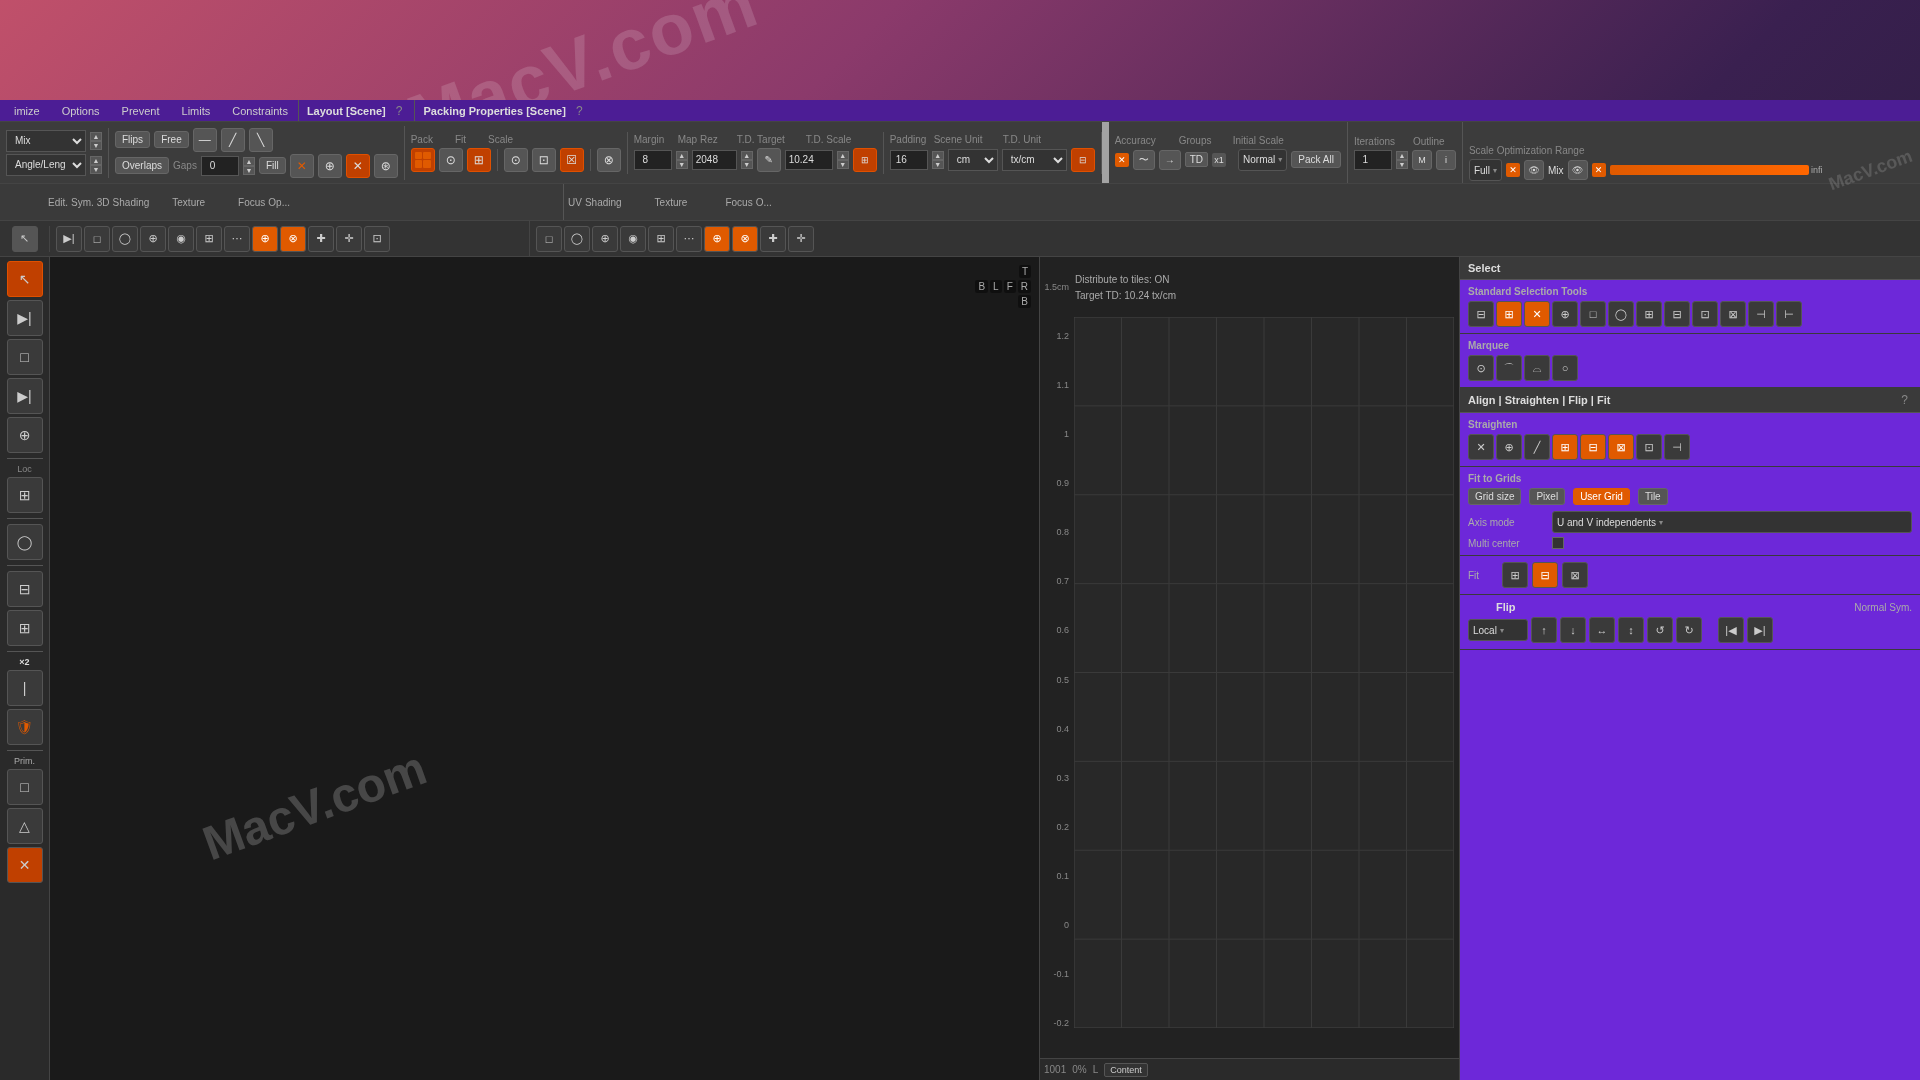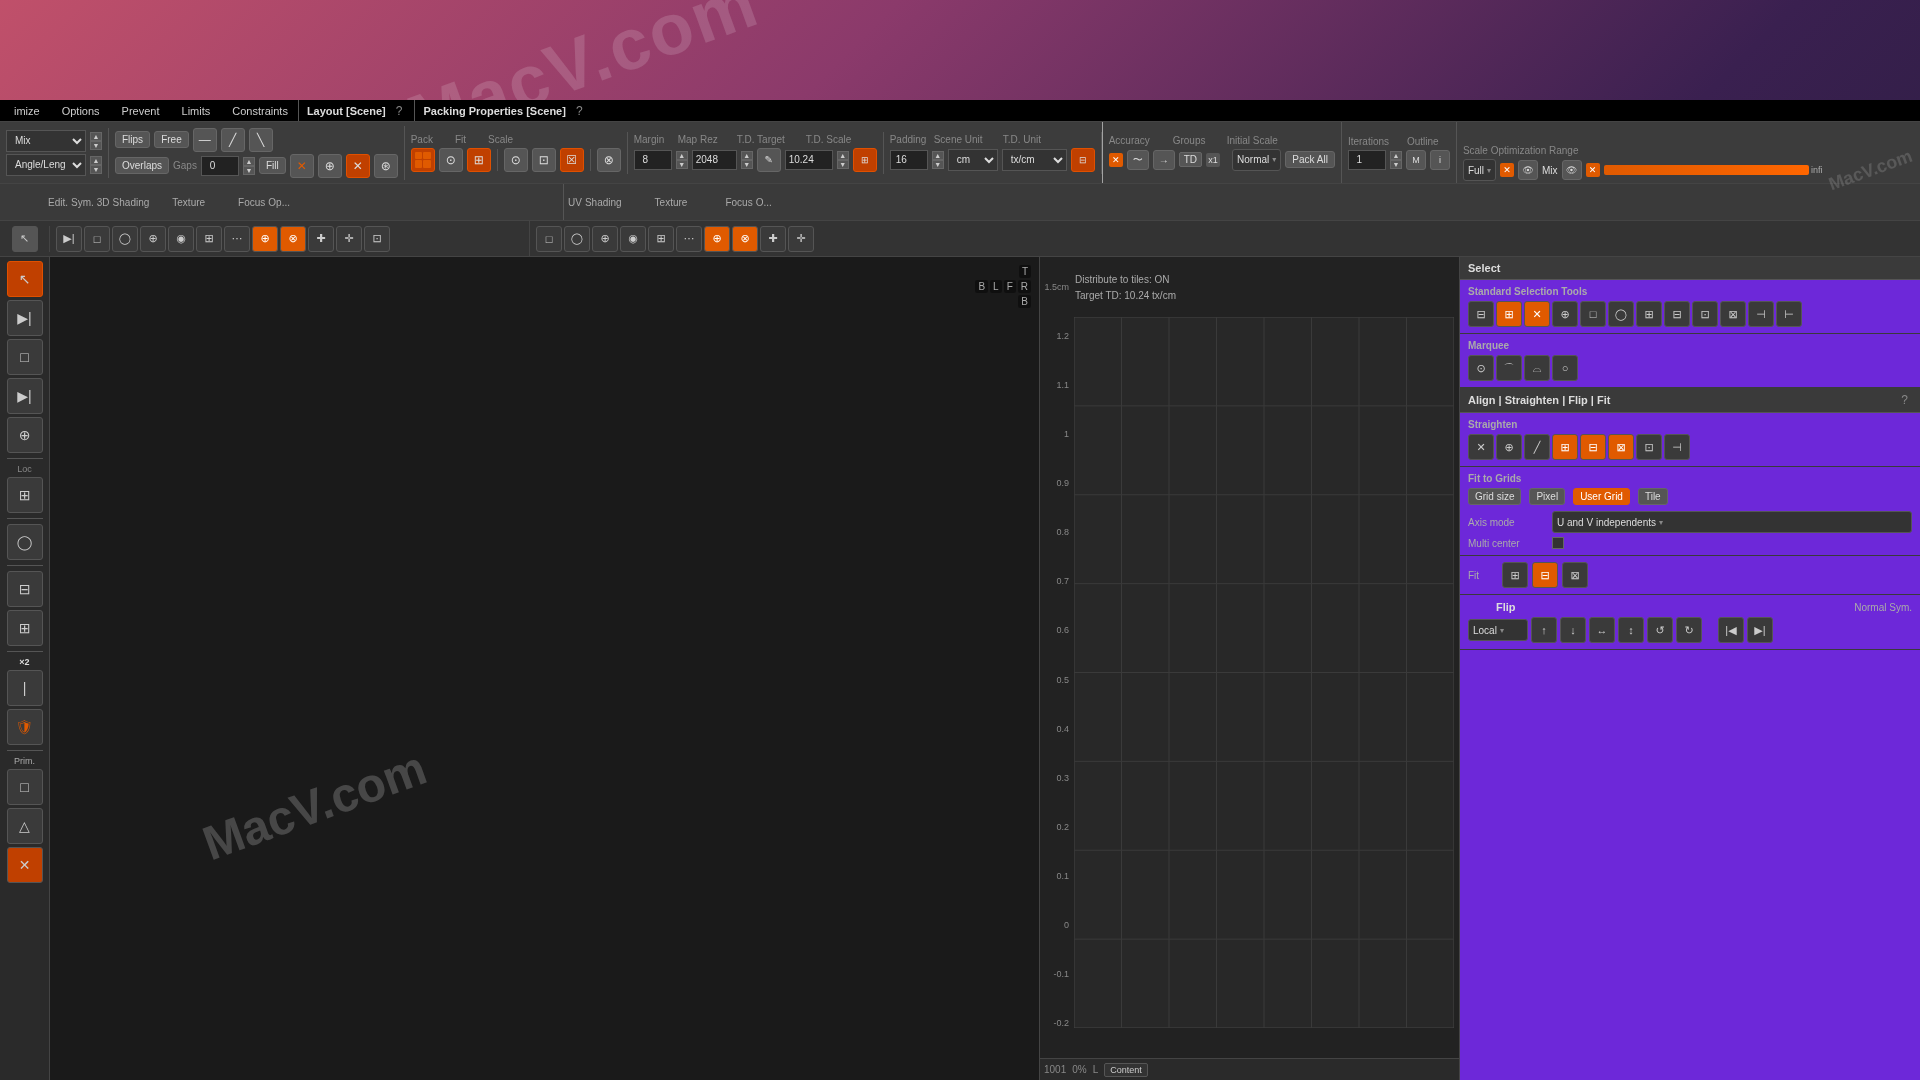--- a/index.html
+++ b/index.html
@@ -443,21 +443,21 @@
   </style>
 </head>
 <body>
 
 <div class="desktop-bg"></div>
 <div class="desktop-watermark">MacV.com</div>
 
 <div class="window">
 
 
-  <div style="display:flex; background:#000000; border-bottom:1px solid #444; height:22px; align-items:center; padding:0 4px; flex-shrink:0;">
+  <div style="display:flex; background:#4c1d95; border-bottom:1px solid #444; height:22px; align-items:center; padding:0 4px; flex-shrink:0;">
     <div style="display:flex; gap:14px; padding:0 6px; border-right:1px solid #555; height:100%; align-items:center;">
       <span class="menu-item">imize</span>
       <span class="menu-item">Options</span>
       <span class="menu-item">Prevent</span>
       <span class="menu-item">Limits</span>
       <span class="menu-item">Constraints</span>
     </div>
 
     <div style="display:flex; align-items:center; gap:6px; padding:0 8px; border-right:1px solid #555; height:100%;">
       <span style="font-size:11px; color:#ddd; font-weight:bold;">Layout [Scene]</span>
@@ -587,21 +587,21 @@
         <select class="select-box" style="width:50px;">
           <option>cm</option>
         </select>
         <select class="select-box" style="width:65px;">
           <option>tx/cm</option>
         </select>
         <div class="icon-btn orange" style="font-size:9px;">⊟</div>
       </div>
     </div>
 
-    <div style="display:flex; flex-direction:column; padding:2px 6px; gap:3px; border-left:1px solid #a3a3a3; height:100%; justify-content:center;">
+    <div style="display:flex; flex-direction:column; padding:2px 6px; gap:3px; border-left:7px solid #a3a3a3; height:100%; justify-content:center;">
       <div class="row-flex">
         <span style="font-size:10px;color:#888;width:60px;">Accuracy</span>
         <span style="font-size:10px;color:#888;width:50px;">Groups</span>
         <span style="font-size:10px;color:#888;">Initial Scale</span>
       </div>
       <div class="row-flex">
         <div class="x-btn">✕</div>
         <div class="icon-btn" style="width:22px;height:20px;font-size:10px;">〜</div>
         <div class="icon-btn" style="width:22px;height:20px;font-size:10px;">→</div>
         <div class="td-icon">TD</div>

